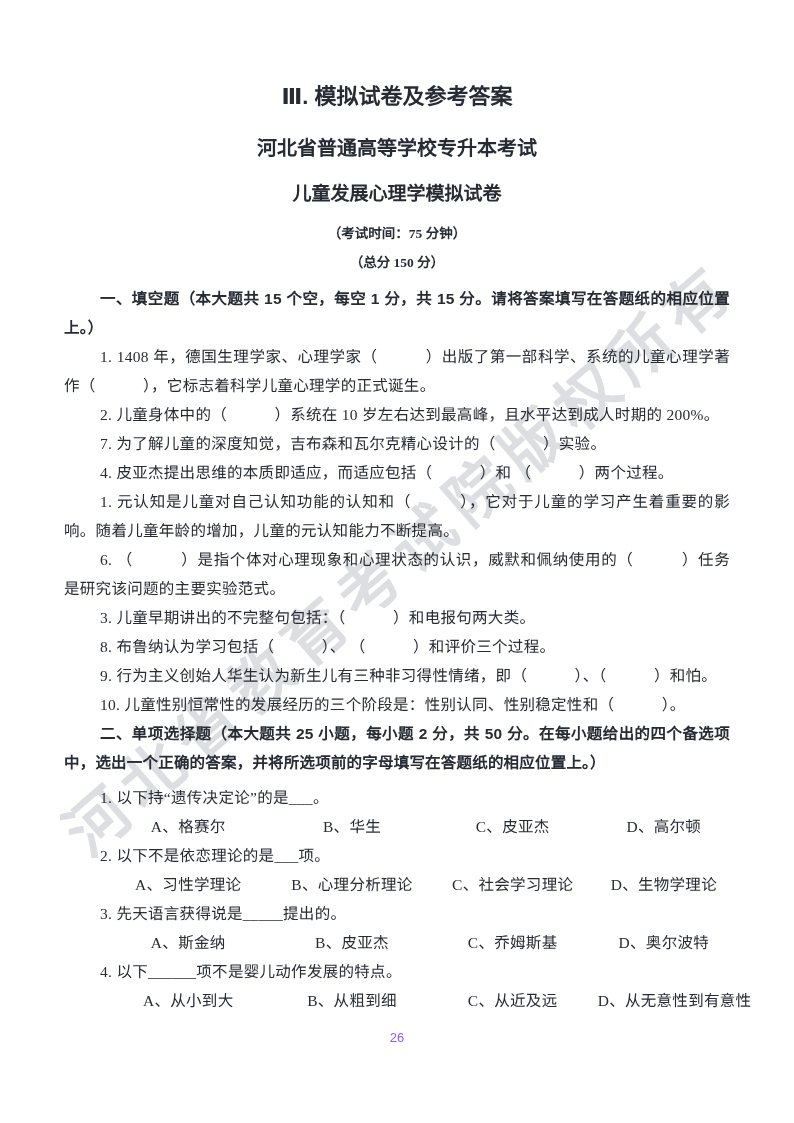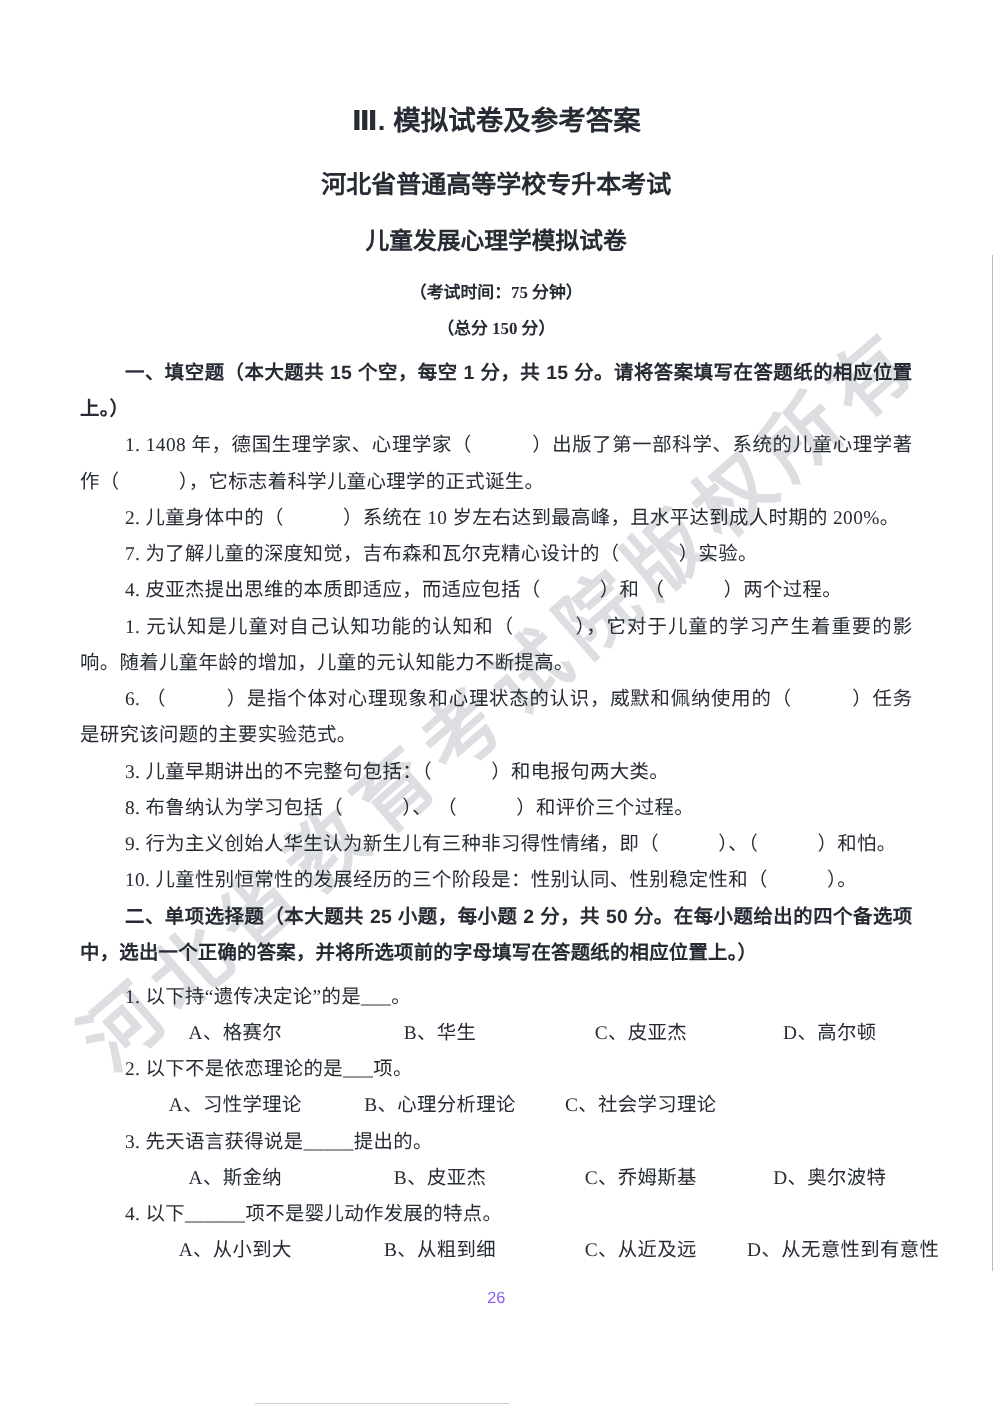--- a/index.html
+++ b/index.html
@@ -127,20 +127,21 @@
         <span>B、华生</span>
         <span>C、皮亚杰</span>
         <span>D、高尔顿</span>
       </div>
 
       <p class="para stem">2. 以下不是依恋理论的是___项。</p>
       <div class="options">
         <span>A、习性学理论</span>
         <span>B、心理分析理论</span>
         <span>C、社会学习理论</span>
+        <span>D、生物学理论</span>
       </div>
 
       <p class="para stem">3. 先天语言获得说是_____提出的。</p>
       <div class="options">
         <span>A、斯金纳</span>
         <span>B、皮亚杰</span>
         <span>C、乔姆斯基</span>
         <span>D、奥尔波特</span>
       </div>
 

